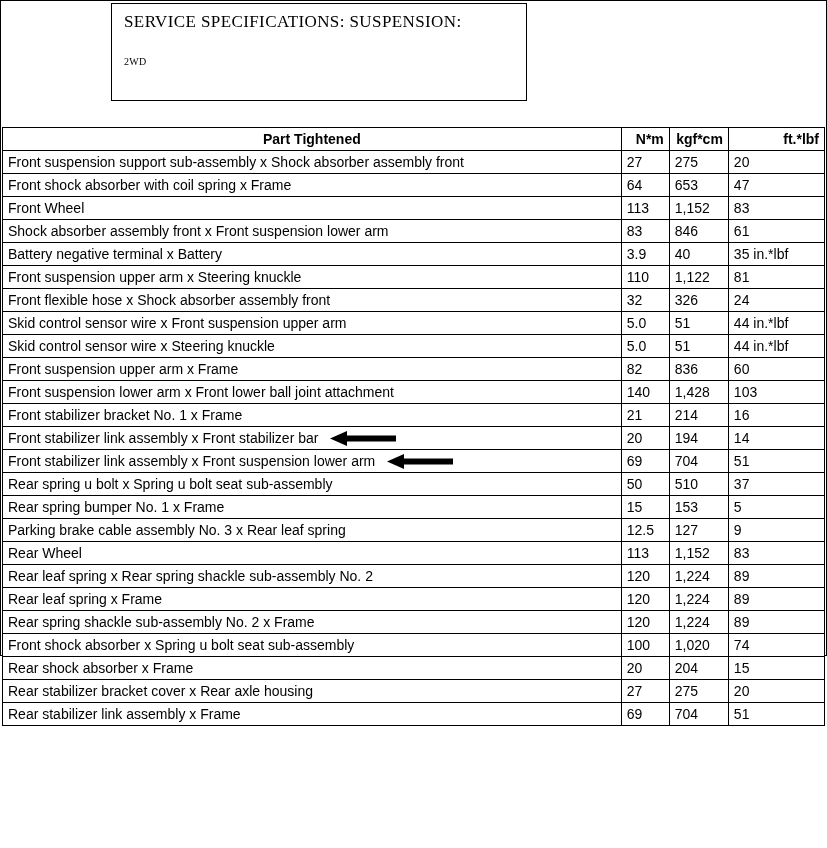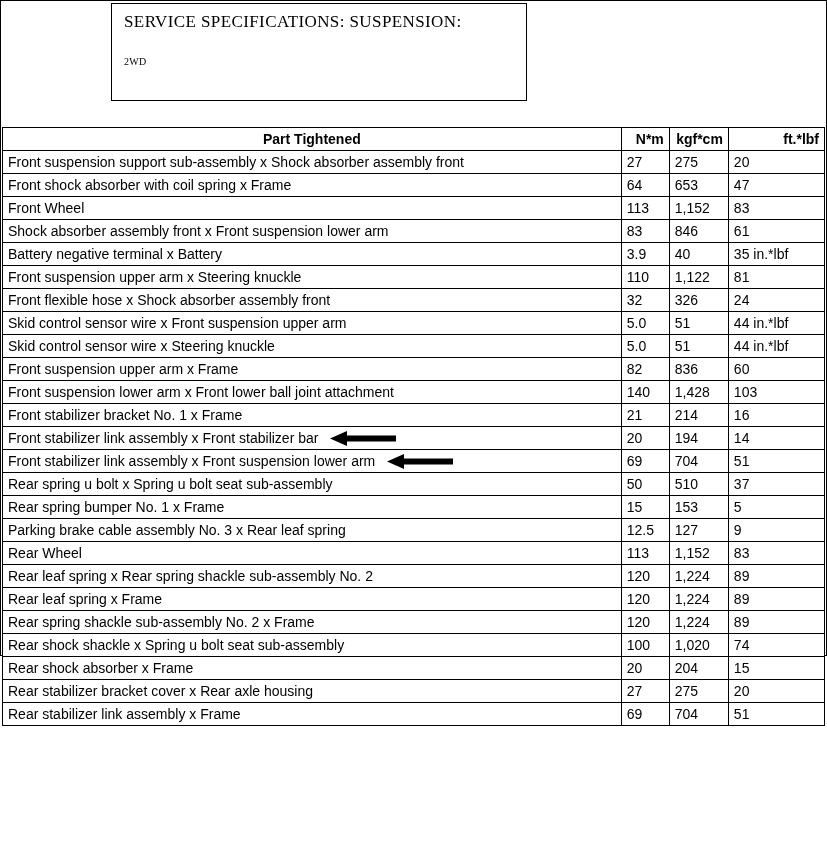--- a/index.html
+++ b/index.html
@@ -220,21 +220,21 @@
           <td>1,224</td>
           <td>89</td>
         </tr>
         <tr>
           <td><span>Rear spring shackle sub-assembly No. 2 x Frame</span></td>
           <td>120</td>
           <td>1,224</td>
           <td>89</td>
         </tr>
         <tr>
-          <td><span>Rear shock shackle x Spring u bolt seat sub-assembly</span></td>
+          <td><span>Front shock absorber x Spring u bolt seat sub-assembly</span></td>
           <td>100</td>
           <td>1,020</td>
           <td>74</td>
         </tr>
         <tr>
           <td><span>Rear shock absorber x Frame</span></td>
           <td>20</td>
           <td>204</td>
           <td>15</td>
         </tr>

